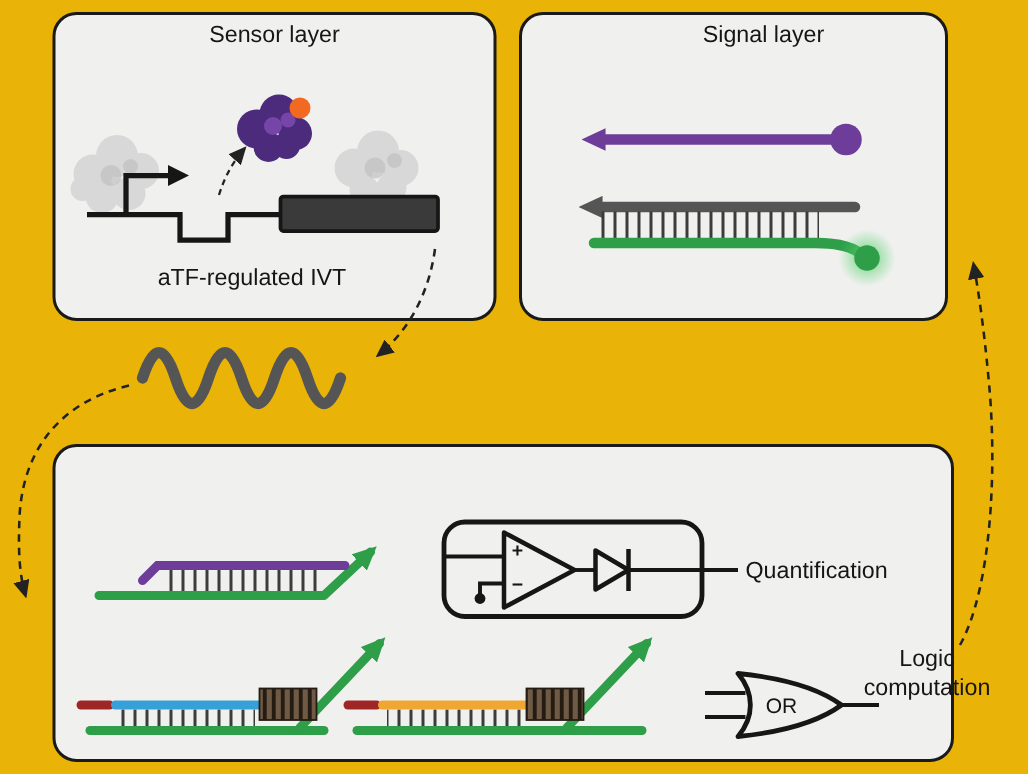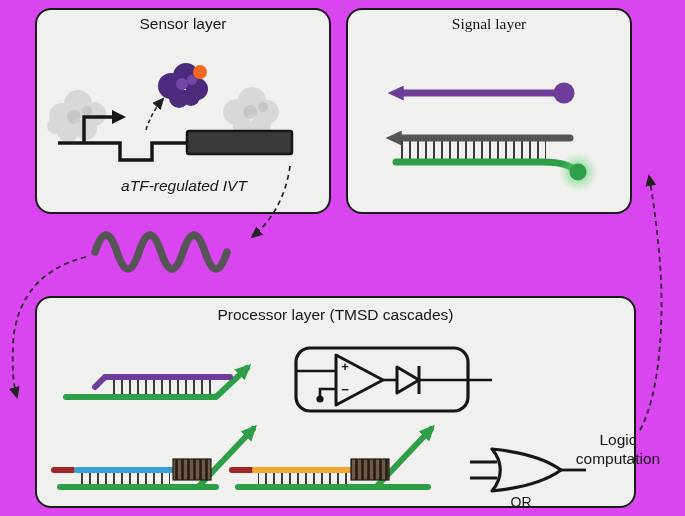--- a/index.html
+++ b/index.html
@@ -1,16 +1,16 @@
 <!DOCTYPE html>
 <html><head>
 <meta charset="utf-8">
 <style>
   html,body{margin:0;padding:0;background:#ffffff;}
-  .canvas{position:relative;width:685px;height:516px;background:#d946ef;
+  .canvas{position:relative;width:685px;height:516px;background:#eab308;
           font-family:"Liberation Sans",sans-serif;color:#161616;overflow:hidden;}
   .panel{position:absolute;background:#f0f0ee;border:2.5px solid #1a1a1a;
          border-radius:16px;box-sizing:border-box;z-index:1;}
   #panel-sensor{left:35px;top:8px;width:296px;height:206px;}
   #panel-signal{left:346px;top:8px;width:286px;height:206px;}
   #panel-processor{left:35px;top:296px;width:601px;height:212px;}
   .svg-layer{position:absolute;left:0;top:0;z-index:3;}
   .label{position:absolute;z-index:5;font-size:15.5px;line-height:1.2;white-space:normal;}
   .center{text-align:center;}
   .italic{font-style:italic;}
@@ -148,21 +148,21 @@
         <rect x="258" y="473" width="90" height="11" fill="url(#tickPat)"></rect>
         <line x1="232" y1="470" x2="251" y2="470" stroke-width="6" stroke-linecap="round" stroke="#9e2626"></line>
         <line x1="255" y1="470" x2="350" y2="470" stroke-width="6" stroke-linecap="round" stroke="#f0a732"></line>
         <rect x="351" y="459" width="38" height="21" stroke-width="1.2" fill="#6f5b45" stroke="#241c12"></rect>
         <rect x="351" y="459" width="38" height="21" fill="url(#hatchPat)"></rect>
       </g>
     </g>
   </svg>
 
   <div class="label center" style="left:35px;top:15px;width:296px;">Sensor layer</div>
-  <div class="label center" style="left:346px;top:15px;width:286px;font-family:Liberation Serif, serif;">Signal layer</div>
-  <div class="label center" style="left:43px;top:177px;width:282px;font-style:italic;">aTF-regulated IVT</div>
-  <div class="label center" style="left:35px;top:306px;width:601px;">Processor layer (TMSD cascades)</div>
+  <div class="label center" style="left:366px;top:15px;width:286px;">Signal layer</div>
+  <div class="label center" style="left:27px;top:177px;width:282px;">aTF-regulated IVT</div>
+  <div class="label" style="left:497px;top:372px;">Quantification</div>
   <div class="label center" style="left:560px;top:431px;width:116px;">Logic computation</div>
-  <div class="label center" style="left:502px;top:462px;width:38px;font-size:14px;margin-top:32px;">OR</div>
+  <div class="label center" style="left:502px;top:462px;width:38px;font-size:14px;">OR</div>
   <div class="label amp-sign" style="left:338px;top:359px;">+</div>
   <div class="label amp-sign" style="left:338px;top:382px;">−</div>
 
 </div>
 
 </body></html>

